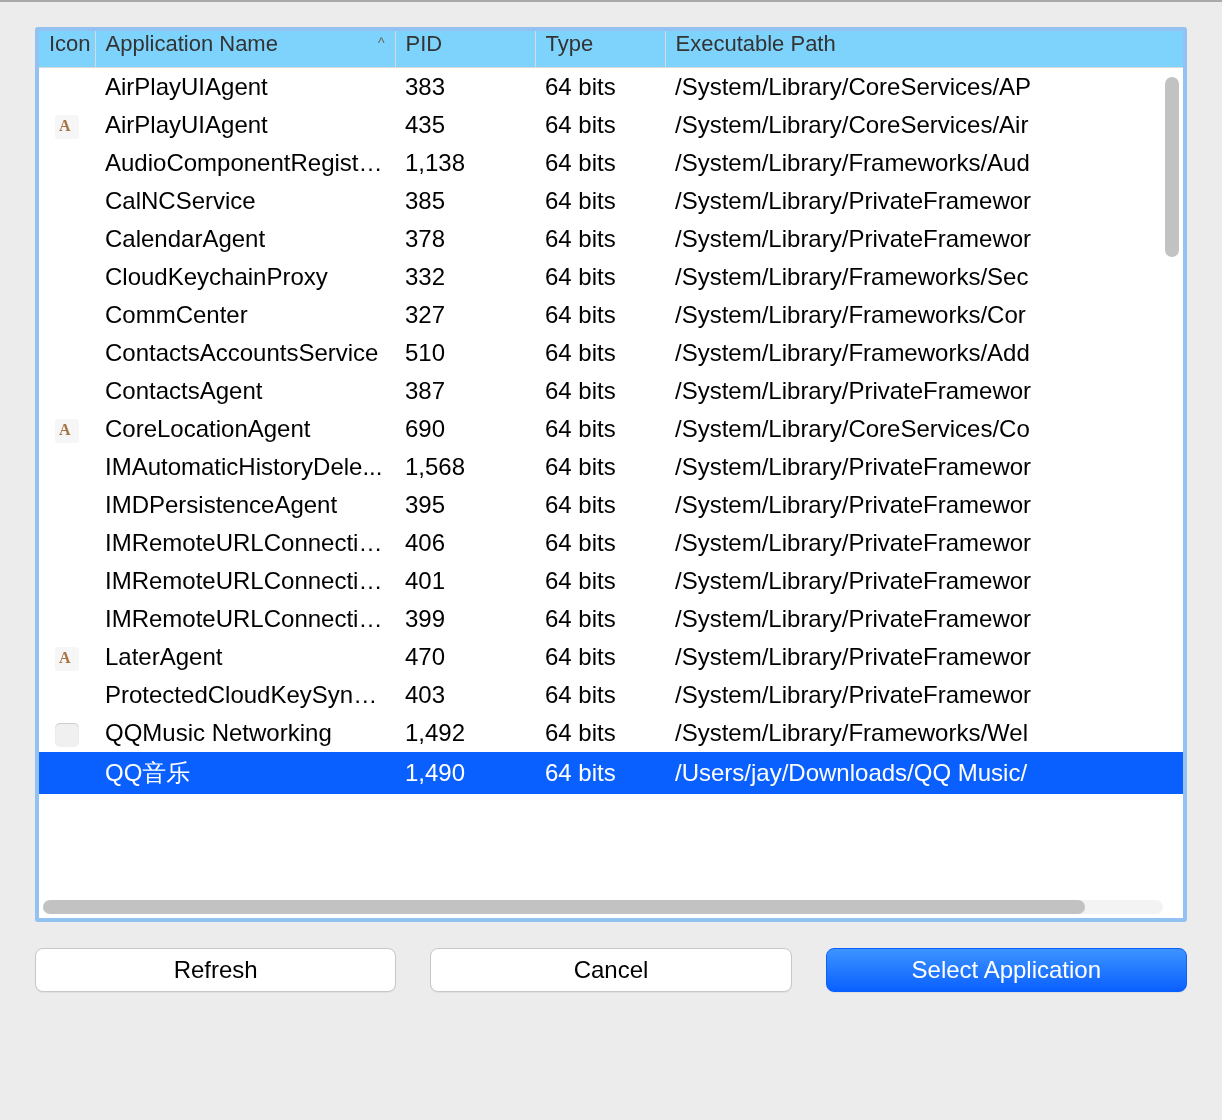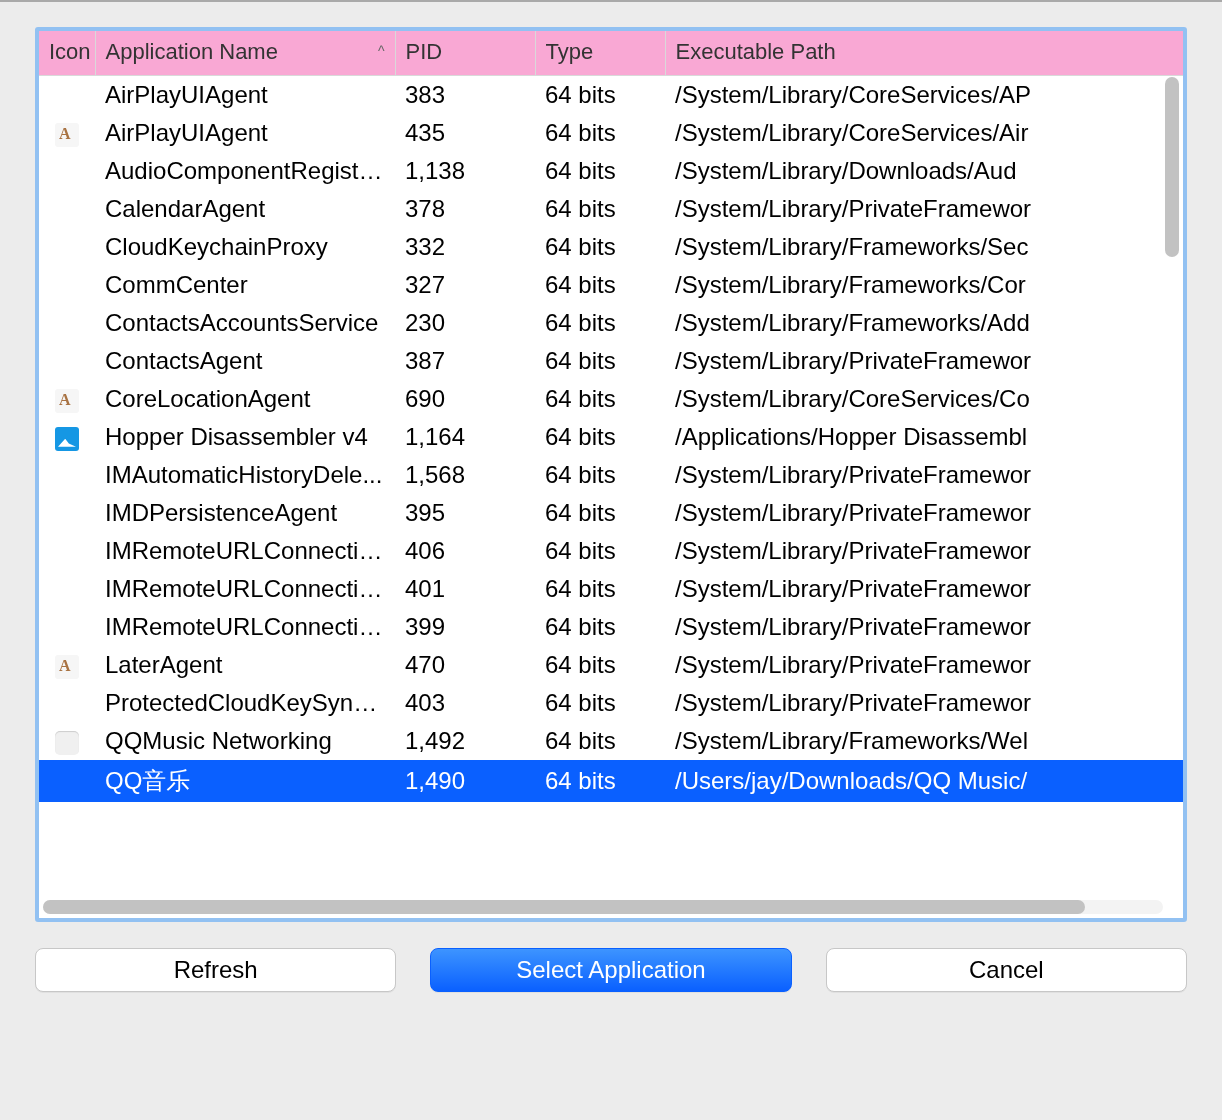--- a/index.html
+++ b/index.html
@@ -30,22 +30,22 @@
   table {
     width: 100%;
     border-collapse: collapse;
     table-layout: fixed;
   }
   thead th {
     text-align: left;
     font-weight: 400;
     font-size: 22px;
     color: #333;
-    padding: 8px 10px 10px 10px;
-    background: #f9a8d4;
+    padding: 0 10px 10px 10px;
+    background: #7dd3fc;
     border-right: 1px solid #d9d9d9;
     border-bottom: 1px solid #d9d9d9;
     white-space: nowrap;
     overflow: hidden;
   }
   thead th:last-child { border-right: none; }
   .col-icon   { width: 56px; }
   .col-name   { width: 300px; }
   .col-pid    { width: 140px; }
   .col-type   { width: 130px; }
@@ -182,21 +182,28 @@
             <td>AirPlayUIAgent</td>
             <td>435</td>
             <td>64 bits</td>
             <td>/System/Library/CoreServices/Air</td>
           </tr>
           <tr>
             <td class="icon-cell"></td>
             <td>AudioComponentRegistrar</td>
             <td>1,138</td>
             <td>64 bits</td>
-            <td>/System/Library/Downloads/Aud</td>
+            <td>/System/Library/Frameworks/Aud</td>
+          </tr>
+          <tr>
+            <td class="icon-cell"></td>
+            <td>CalNCService</td>
+            <td>385</td>
+            <td>64 bits</td>
+            <td>/System/Library/PrivateFramewor</td>
           </tr>
           <tr>
             <td class="icon-cell"></td>
             <td>CalendarAgent</td>
             <td>378</td>
             <td>64 bits</td>
             <td>/System/Library/PrivateFramewor</td>
           </tr>
           <tr>
             <td class="icon-cell"></td>
@@ -208,44 +215,37 @@
           <tr>
             <td class="icon-cell"></td>
             <td>CommCenter</td>
             <td>327</td>
             <td>64 bits</td>
             <td>/System/Library/Frameworks/Cor</td>
           </tr>
           <tr>
             <td class="icon-cell"></td>
             <td>ContactsAccountsService</td>
-            <td>230</td>
+            <td>510</td>
             <td>64 bits</td>
             <td>/System/Library/Frameworks/Add</td>
           </tr>
           <tr>
             <td class="icon-cell"></td>
             <td>ContactsAgent</td>
             <td>387</td>
             <td>64 bits</td>
             <td>/System/Library/PrivateFramewor</td>
           </tr>
           <tr>
             <td class="icon-cell"><span class="icon-placeholder icon-xcode"></span></td>
             <td>CoreLocationAgent</td>
             <td>690</td>
             <td>64 bits</td>
             <td>/System/Library/CoreServices/Co</td>
-          </tr>
-          <tr>
-            <td class="icon-cell"><span class="icon-placeholder icon-hopper"></span></td>
-            <td>Hopper Disassembler v4</td>
-            <td>1,164</td>
-            <td>64 bits</td>
-            <td>/Applications/Hopper Disassembl</td>
           </tr>
           <tr>
             <td class="icon-cell"></td>
             <td>IMAutomaticHistoryDele...</td>
             <td>1,568</td>
             <td>64 bits</td>
             <td>/System/Library/PrivateFramewor</td>
           </tr>
           <tr>
             <td class="icon-cell"></td>
@@ -306,17 +306,17 @@
         </tbody>
     </table>
     <div class="vscrollbar"></div>
     <div class="hscrollbar">
       <div class="hscroll-thumb"></div>
     </div>
   </div>
 
   <div class="button-row">
     <button class="btn">Refresh</button>
+    <button class="btn">Cancel</button>
     <button class="btn primary">Select Application</button>
-    <button class="btn">Cancel</button>
   </div>
 
 </div>
 
 </body></html>

